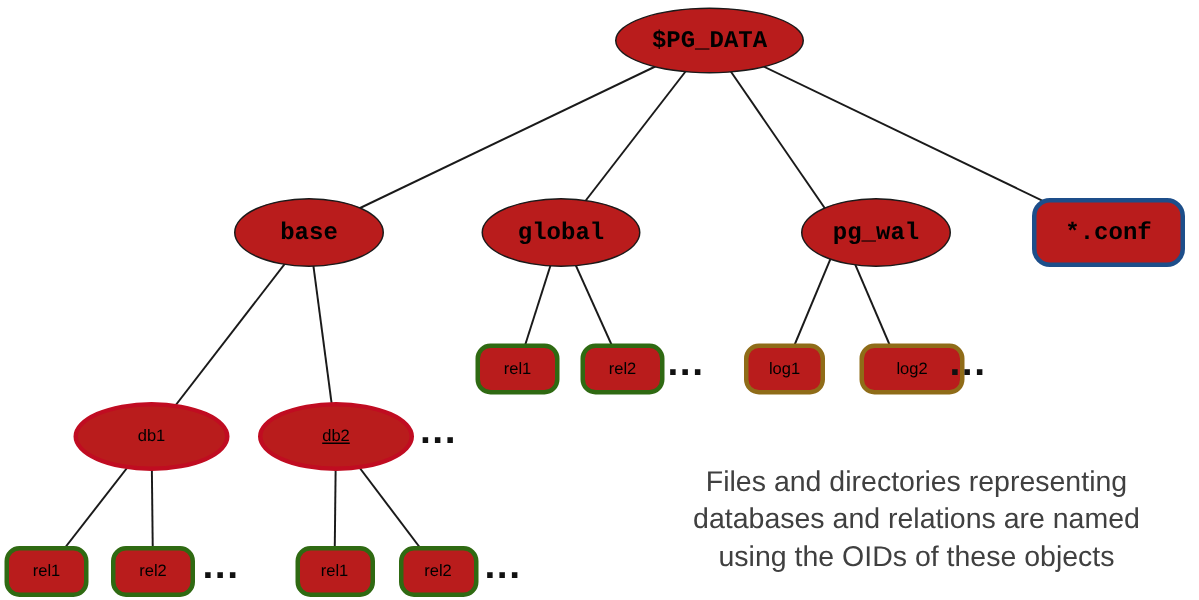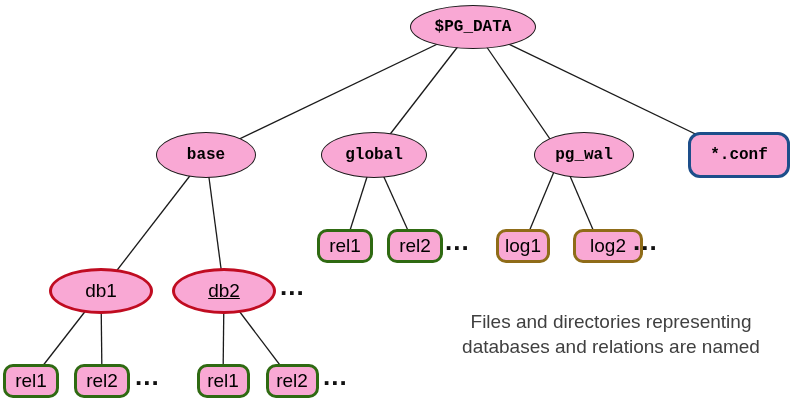--- a/index.html
+++ b/index.html
@@ -4,27 +4,27 @@
 <style>
   html,body{margin:0;padding:0;background:#ffffff;}
   .stage{
     position:relative;width:799px;height:400px;background:#ffffff;overflow:hidden;
     font-family:"Liberation Sans", sans-serif;
   }
   #edge-layer{position:absolute;left:0;top:0;width:799px;height:400px;}
   #node-layer{position:absolute;left:0;top:0;width:799px;height:400px;}
   .node{
     position:absolute;display:flex;align-items:center;justify-content:center;
-    background:#f9a8d4;border-style:solid;box-sizing:border-box;
+    background:#b91c1c;border-style:solid;box-sizing:border-box;
     color:#000;white-space:nowrap;
   }
   .node.ellipse{border-radius:50%;}
   .node.round{border-radius:12px;}
   .node.mono{font-family:"Liberation Mono","DejaVu Sans Mono",monospace;font-weight:bold;font-size:16px;letter-spacing:0;}
-  .node.sans{font-family:"Liberation Sans",sans-serif;font-weight:400;font-size:19px;}
+  .node.sans{font-family:"Liberation Sans",sans-serif;font-weight:400;font-size:11px;}
   .dots{
     position:absolute;font-family:"Liberation Sans",sans-serif;font-weight:bold;
     font-size:26px;line-height:26px;letter-spacing:1px;color:#111;
   }
   .caption{
     position:absolute;left:425px;top:309px;width:372px;
     text-align:center;font-size:19px;line-height:25px;color:#404040;
     font-family:"Liberation Sans",sans-serif;
   }
 </style>
@@ -66,14 +66,15 @@
       <div class="node round sans" style="left: 265.5px; top: 364px; width: 53px; height: 34px; border-color: rgb(47, 106, 18); border-width: 3px; border-radius: 10px;">rel2</div>
       <div class="dots" style="left: 280px; top: 273px;">...</div>
       <div class="dots" style="left: 445px; top: 228px;">...</div>
       <div class="dots" style="left: 633px; top: 228px;">...</div>
       <div class="dots" style="left: 135px; top: 363px;">...</div>
       <div class="dots" style="left: 323px; top: 363px;">...</div>
     </div>
   <div class="caption">
     <div>Files and directories representing</div>
     <div>databases and relations are named</div>
+    <div>using the OIDs of these objects</div>
   </div>
 </div>
 
 </body></html>

